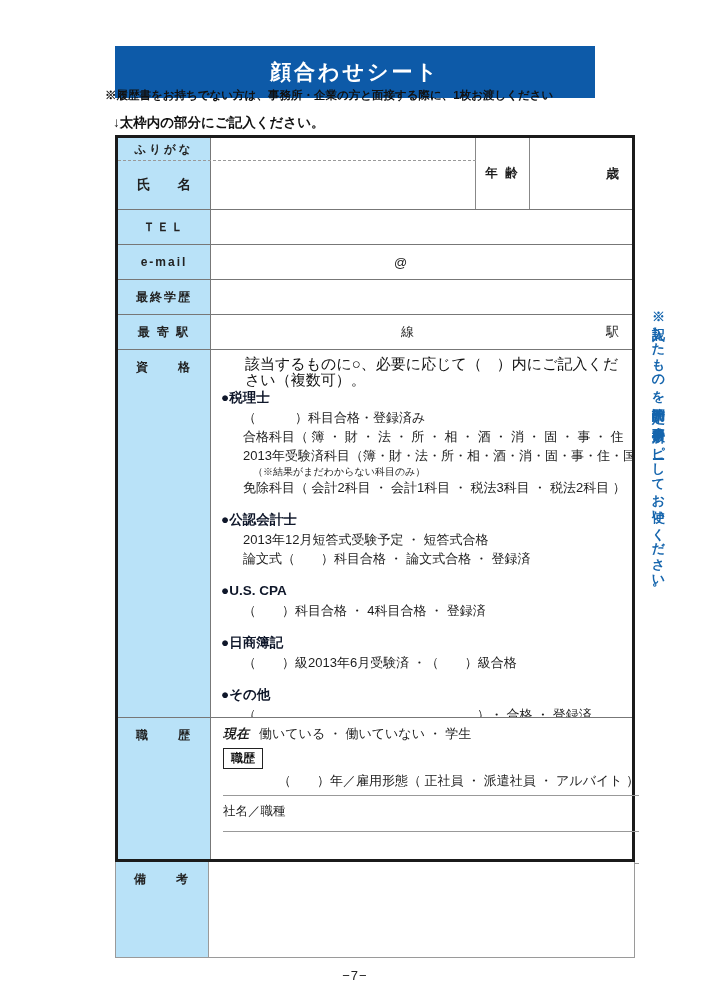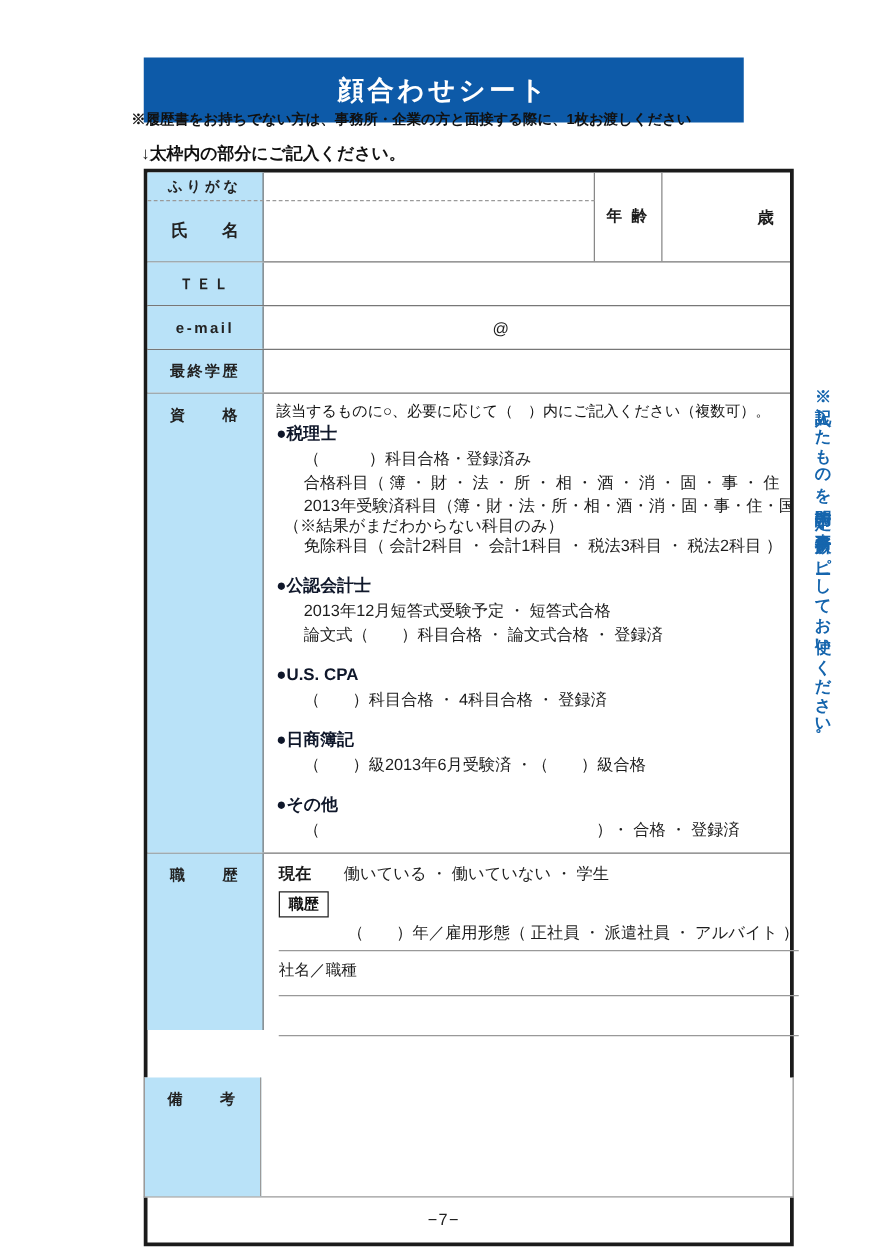--- a/index.html
+++ b/index.html
@@ -20,21 +20,21 @@
   .subtitle{
     position:absolute;left:105px;top:88px;width:500px;
     text-align:left;font-size:11.5px;font-weight:600;color:#111;
   }
   .fill-instruction{
     position:absolute;left:113px;top:114px;font-size:13.5px;font-weight:600;color:#111;
   }
 
   
   .frame{
-    position:absolute;left:115px;top:135px;width:520px;height:862px;
+    position:absolute;left:115px;top:135px;width:520px;height:727px;
     border:3px solid #1b1b1b;box-sizing:border-box;background:#fff;
   }
   .row{display:flex;box-sizing:border-box;border-bottom:1px solid #777;position:relative;}
   .row.last{border-bottom:none;}
   .label-cell{
     width:93px;flex:0 0 93px;background:#b9e2f8;border-right:1px solid #777;
     box-sizing:border-box;display:flex;align-items:center;justify-content:center;
     font-size:12px;font-weight:bold;letter-spacing:2px;color:#222;white-space:pre;
   }
   .label-top{align-items:flex-start;padding-top:9px;}
@@ -66,31 +66,31 @@
   .h35{height:35px;}
   .email-cell{display:flex;align-items:center;}
   .email-cell .at{margin-left:183px;font-size:13px;}
   .station-cell{display:flex;align-items:center;justify-content:space-between;}
   .station-cell .sen{margin-left:190px;font-size:13px;}
   .station-cell .eki{margin-right:13px;font-size:13px;}
 
   
   .row-shikaku{height:368px;}
   .q-content{padding:6px 8px 0 10px;overflow:hidden;}
-  .q-instruction{font-size:12px;line-height:16px;color:#111;}
+  .q-instruction{font-size:15px;line-height:16px;color:#111;margin-left:24px;}
   .q-heading{font-size:13.5px;font-weight:bold;line-height:20px;color:#0f172a;}
   .q-line{font-size:13px;line-height:19px;margin-left:22px;white-space:pre;}
-  .q-note{font-size:13px;line-height:13px;margin-left:6px;color:#222;}
+  .q-note{font-size:10px;line-height:13px;margin-left:32px;color:#222;}
   .q-gap{height:13px;}
 
   
   .row-work{height:141px;}
   .w-content{padding:7px 12px 0 12px;}
   .w-line1{font-size:13px;line-height:18px;white-space:pre;}
-  .w-line1 b{margin-right:26px;}
+  .w-line1 b{margin-right:10px;font-style:italic;}
   .w-badge{
     display:inline-block;border:1.5px solid #222;font-size:12px;font-weight:bold;
     padding:1px 7px;margin:5px 0 0 0;color:#111;background:#fff;
   }
   .w-uline{border-bottom:1px solid #999;}
   .w-employ{font-size:13px;padding:3px 0 5px 55px;white-space:pre;}
   .w-company{font-size:12.5px;padding:7px 0 11px 0;}
   .w-blank{height:31px;}
 
   
@@ -150,20 +150,27 @@
       <div class="content-cell email-cell">
         <span class="at">@</span>
       </div>
     </div>
 
     <div class="row h35">
       <div class="label-cell">最終学歴</div>
       <div class="content-cell"></div>
     </div>
 
+    <div class="row h35">
+      <div class="label-cell">最 寄 駅</div>
+      <div class="content-cell station-cell">
+        <span class="sen">線</span>
+        <span class="eki">駅</span>
+      </div>
+    </div>
 
     <div class="row row-shikaku">
       <div class="label-cell label-top">資　　格</div>
       <div class="content-cell q-content">
         <div class="q-instruction">該当するものに○、必要に応じて（　）内にご記入ください（複数可）。</div>
 
         <div class="q-heading">●税理士</div>
         <div class="q-line">（　　　）科目合格・登録済み</div>
         <div class="q-line">合格科目（ 簿 ・ 財 ・ 法 ・ 所 ・ 相 ・ 酒 ・ 消 ・ 固 ・ 事 ・ 住 ・ 国 ）</div>
         <div class="q-line">2013年受験済科目（簿・財・法・所・相・酒・消・固・事・住・国）</div>

